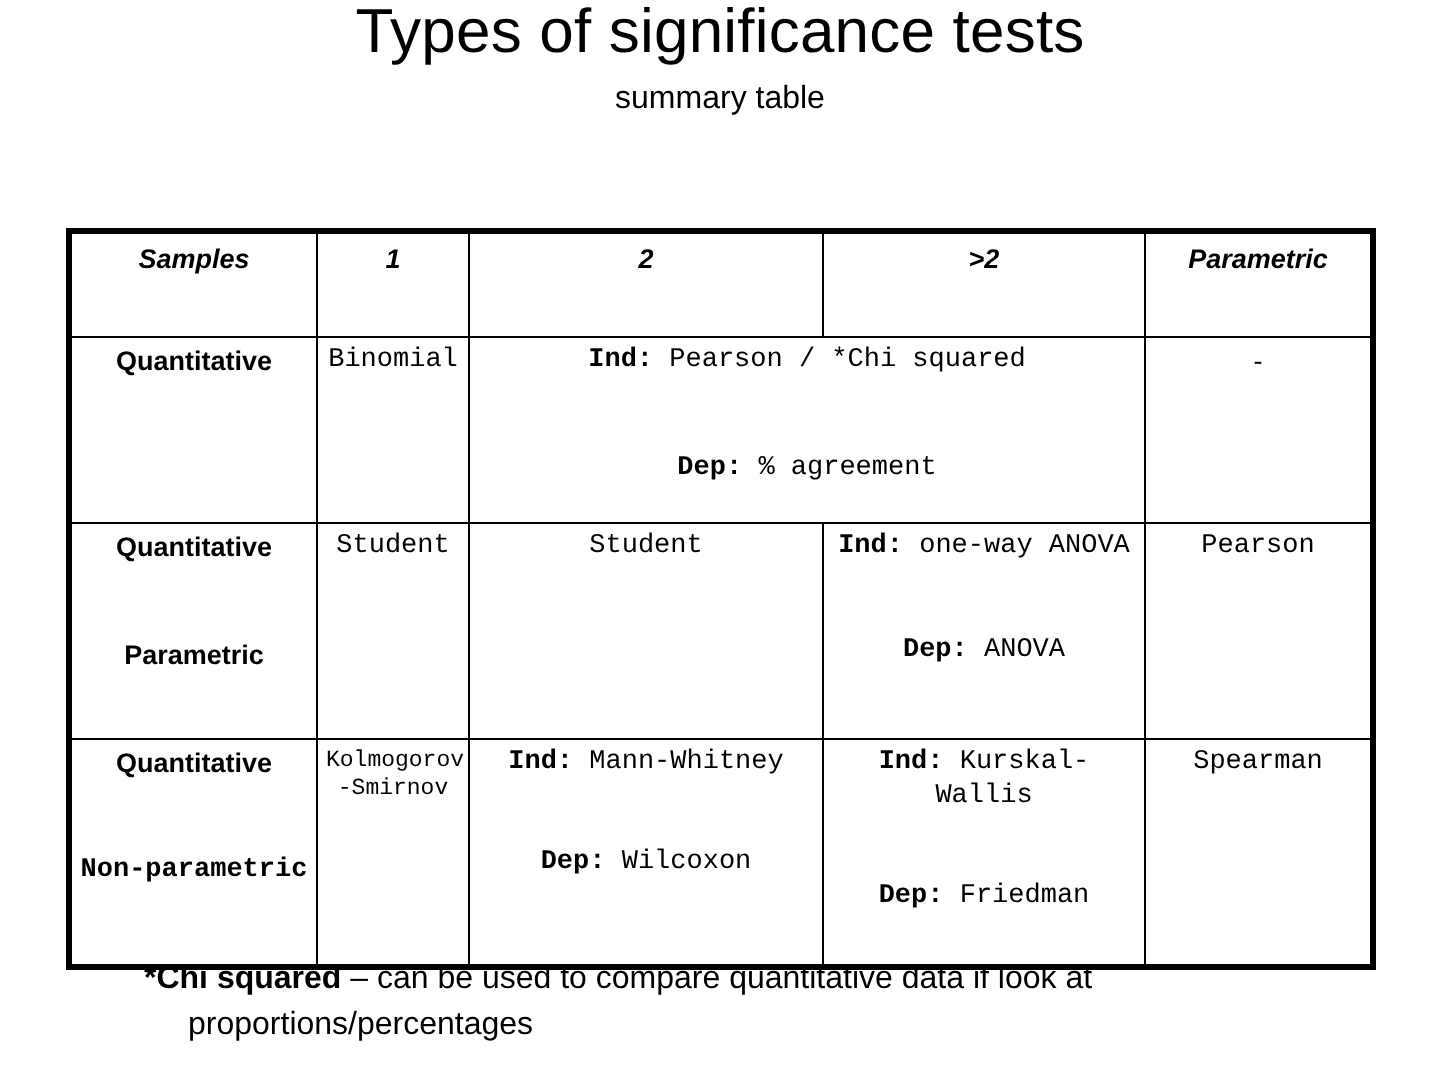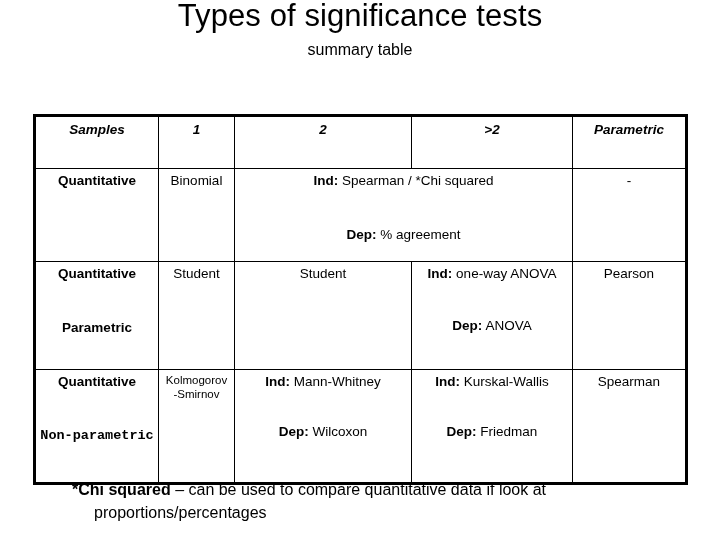--- a/index.html
+++ b/index.html
@@ -88,21 +88,21 @@
   td.rowlabel .lab2 {
     display: block;
     margin-top: 37px;
   }
   td.rowlabel .lab2.tight {
     margin-top: 37px;
     line-height: 1.22;
     font-family: Liberation Mono, monospace;
   }
 
-  td.cell { padding-top: 6px; }
+  td.cell { padding-top: 6px; font-family: Liberation Mono, monospace; }
 
   .sub-small {
     font-size: 11.5px;
     line-height: 1.2;
     display: block;
   }
 
   .ind-line {
     display: block;
   }
@@ -157,21 +157,21 @@
         <td>1</td>
         <td>2</td>
         <td>&gt;2</td>
         <td>Parametric</td>
       </tr>
 
       <tr class="r1">
         <td class="rowlabel">Quantitative</td>
         <td class="cell">Binomial</td>
         <td class="cell" colspan="2">
-          <span class="ind-line"><b class="tag">Ind:</b> <span>Spearman / *Chi squared</span></span>
+          <span class="ind-line"><b class="tag">Ind:</b> <span>Pearson / *Chi squared</span></span>
           <span class="gap-r1"></span>
           <span class="dep-line"><b class="tag">Dep:</b> <span>% agreement</span></span>
         </td>
         <td class="dash-cell">-</td>
       </tr>
 
       <tr class="r2">
         <td class="rowlabel">
           <span>Quantitative</span>
           <span class="lab2">Parametric</span>

